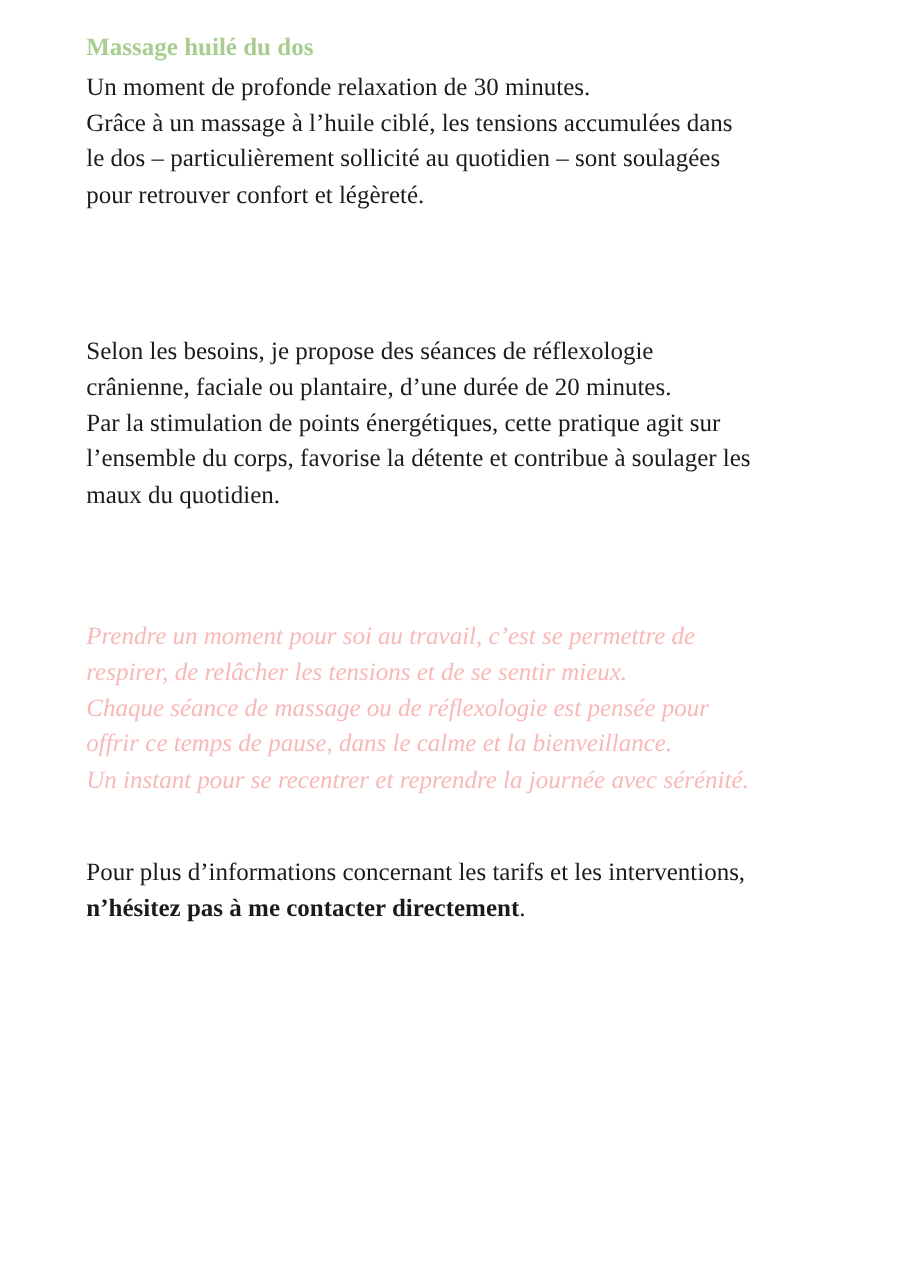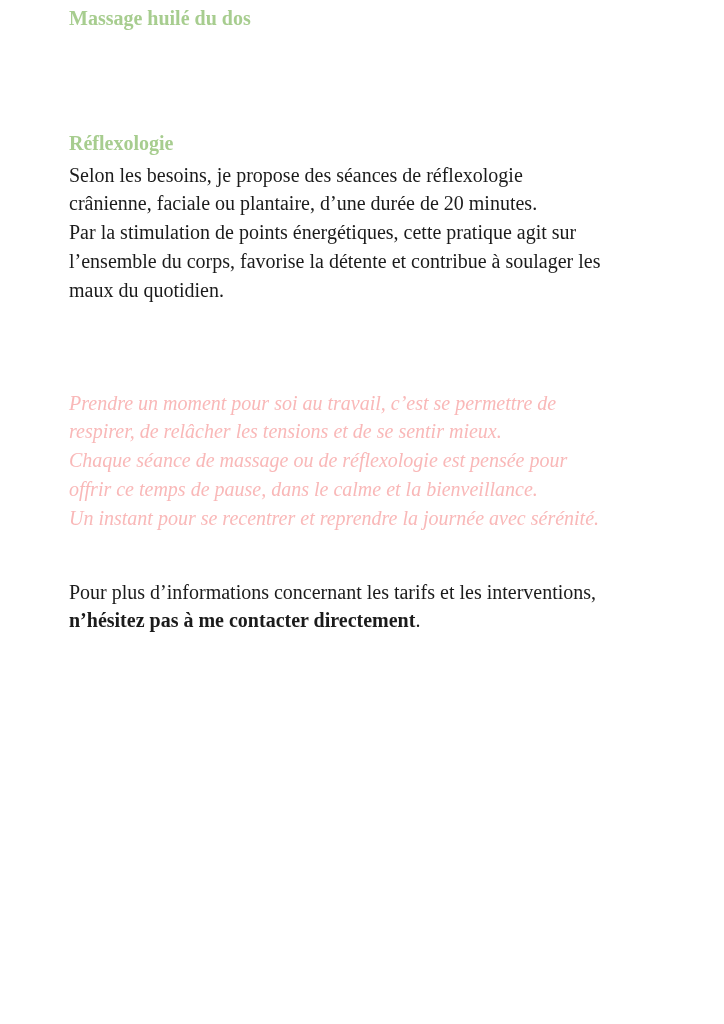--- a/index.html
+++ b/index.html
@@ -7,21 +7,21 @@
     padding: 0;
     background: #ffffff;
   }
   .page {
     position: relative;
     width: 724px;
     height: 1024px;
     background: #ffffff;
     overflow: hidden;
     box-sizing: border-box;
-    padding: 4px 69px 0 69px;
+    padding: 24px 69px 0 69px;
     font-family: "Liberation Serif", "DejaVu Serif", serif;
     font-size: 20px;
     line-height: 28.8px;
     color: var(--text, #1b1b1b);
   }
   .heading {
     margin: 0;
     font-size: 20px;
     line-height: 28.8px;
     font-weight: bold;
@@ -49,24 +49,27 @@
     font-weight: bold;
   }
 </style>
 </head>
 <body>
 
 <div class="page">
 
   <section>
     <h2 class="heading">Massage huilé du dos</h2>
+    <p class="body-text">Un moment de profonde relaxation de 30 minutes.
+Grâce à un massage à l’huile ciblé, les tensions accumulées dans
+le dos – particulièrement sollicité au quotidien – sont soulagées
+pour retrouver confort et légèreté.</p>
   </section>
 
   <section class="section-reflexologie">
-    <h2 class="heading">Réflexologie</h2>
     <p class="body-text">Selon les besoins, je propose des séances de réflexologie
 crânienne, faciale ou plantaire, d’une durée de 20 minutes.
 Par la stimulation de points énergétiques, cette pratique agit sur
 l’ensemble du corps, favorise la détente et contribue à soulager les
 maux du quotidien.</p>
   </section>
 
   <p class="pink-text">Prendre un moment pour soi au travail, c’est se permettre de
 respirer, de relâcher les tensions et de se sentir mieux.
 Chaque séance de massage ou de réflexologie est pensée pour

